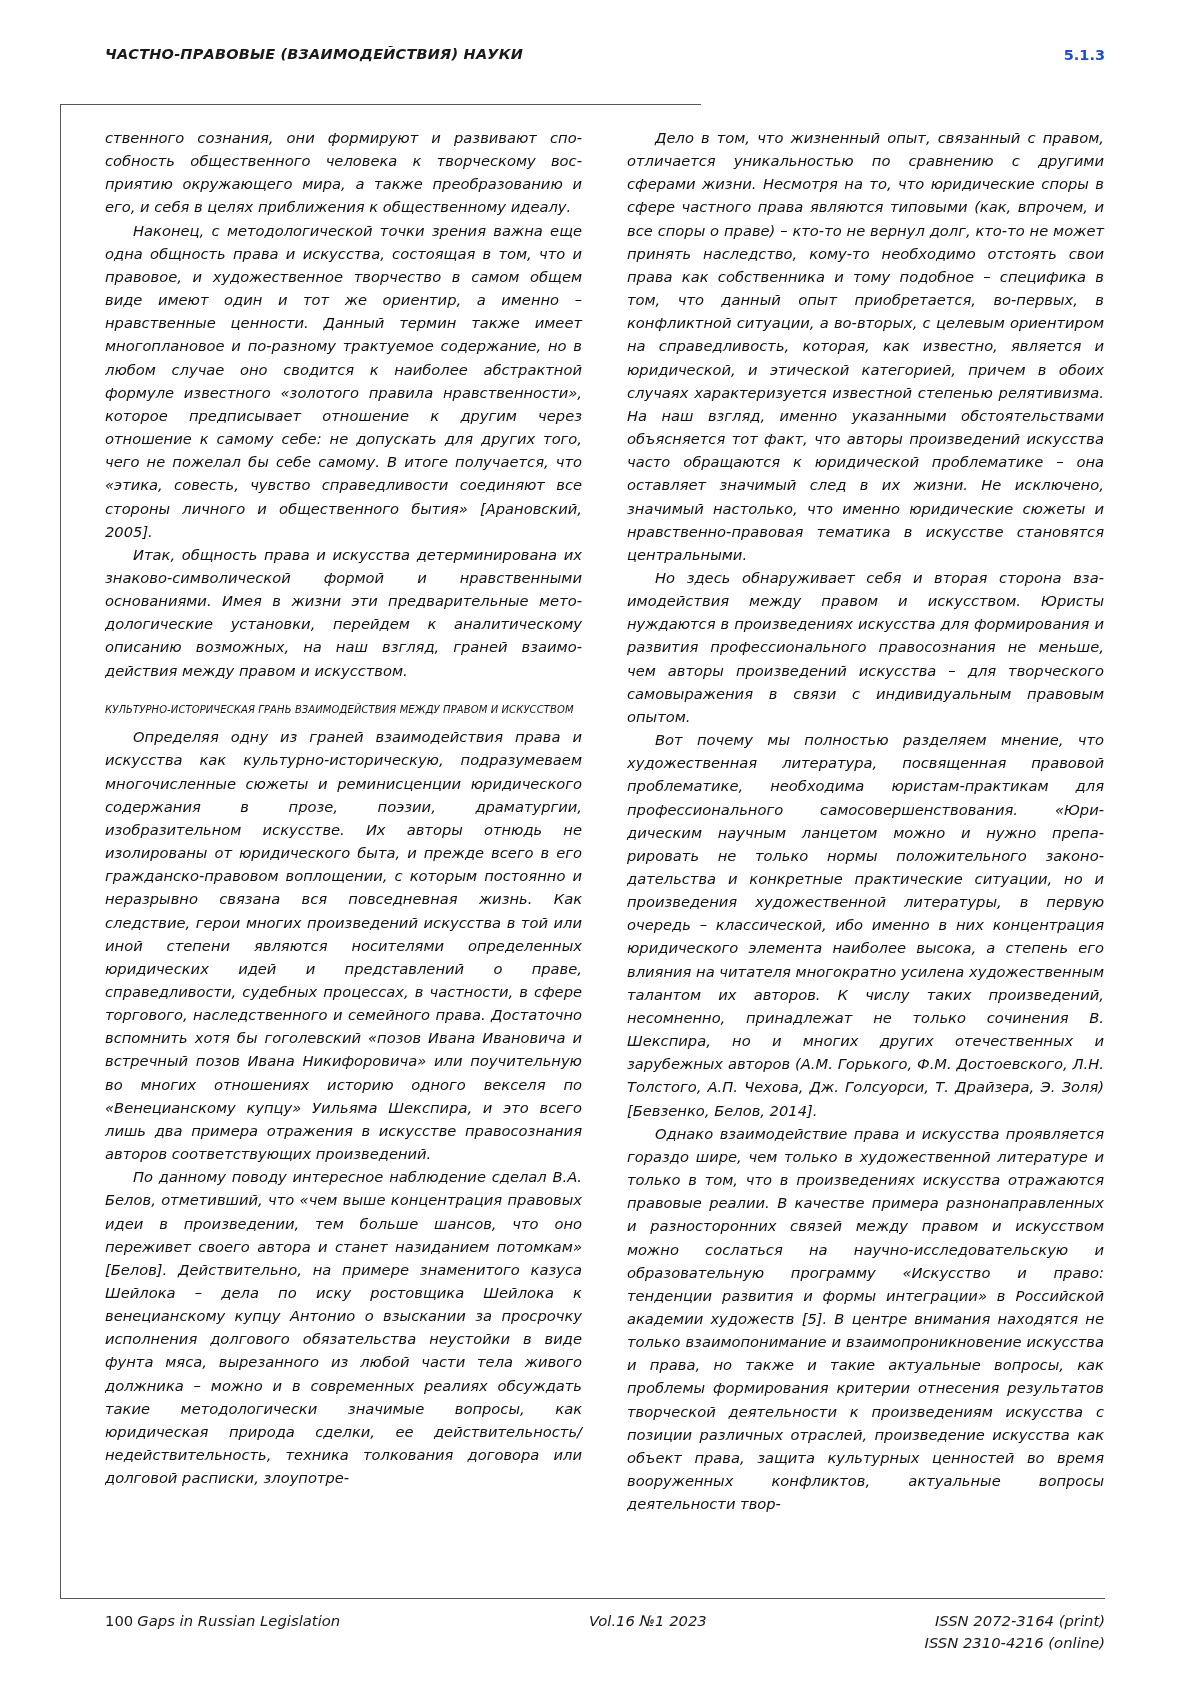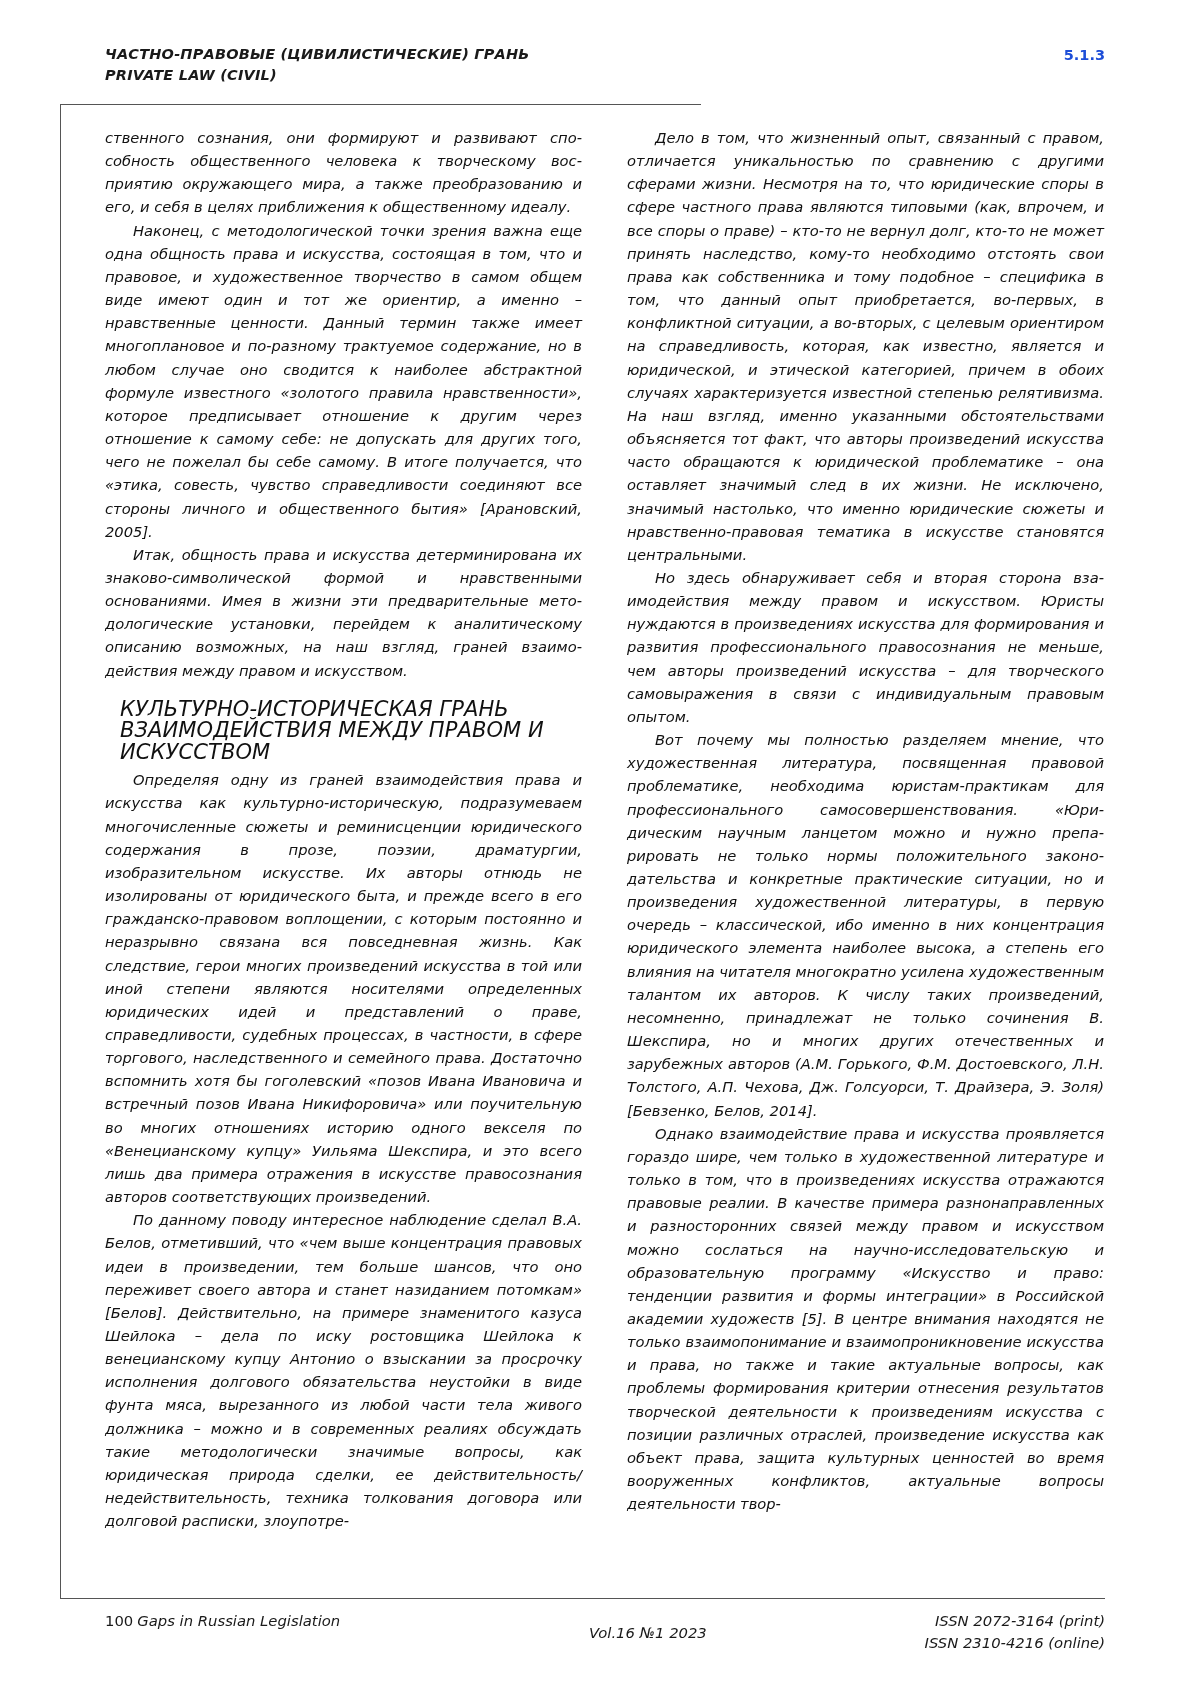--- a/index.html
+++ b/index.html
@@ -89,22 +89,22 @@
     color: #111;
   }
   .col p {
     margin: 0;
     text-indent: 28px;
   }
   .col p.noindent {
     text-indent: 0;
   }
   h2.section-title {
-    margin: 17px 0 5px 15px;
-    font-size: 21px;
+    margin: 17px 0 5px 0;
+    font-size: 10px;
     line-height: 21.5px;
     font-weight: normal;
     text-align: left;
     text-transform: uppercase;
     letter-spacing: 0.1px;
     color: #111;
   }
 
   
   .footer-rule {
@@ -132,37 +132,35 @@
     gap: 4px;
     align-items: baseline;
     white-space: nowrap;
   }
   .footer-left .page-num {
     font-style: normal;
   }
   .footer-center {
     white-space: nowrap;
     padding-left: 40px;
-    margin-top: 12px;
   }
   .footer-right {
     text-align: right;
     white-space: nowrap;
     margin-left: 9px;
   }
 </style>
 </head>
 <body>
 
 <div class="page">
 
   <div class="header">
     <div class="header-left">
-      <div>ЧАСТНО-ПРАВОВЫЕ (ЦИВИЛИСТИЧЕСКИЕ) ГРАНЬ</div>
-      <div>PRIVATE LAW (CIVIL)</div>
+      <div>ЧАСТНО-ПРАВОВЫЕ (ВЗАИМОДЕЙСТВИЯ) НАУКИ</div>
     </div>
     <div class="header-right">5.1.3</div>
   </div>
 
   <div class="header-rule"></div>
   <div class="left-rule"></div>
 
   <div class="content">
 
     <div class="col">

